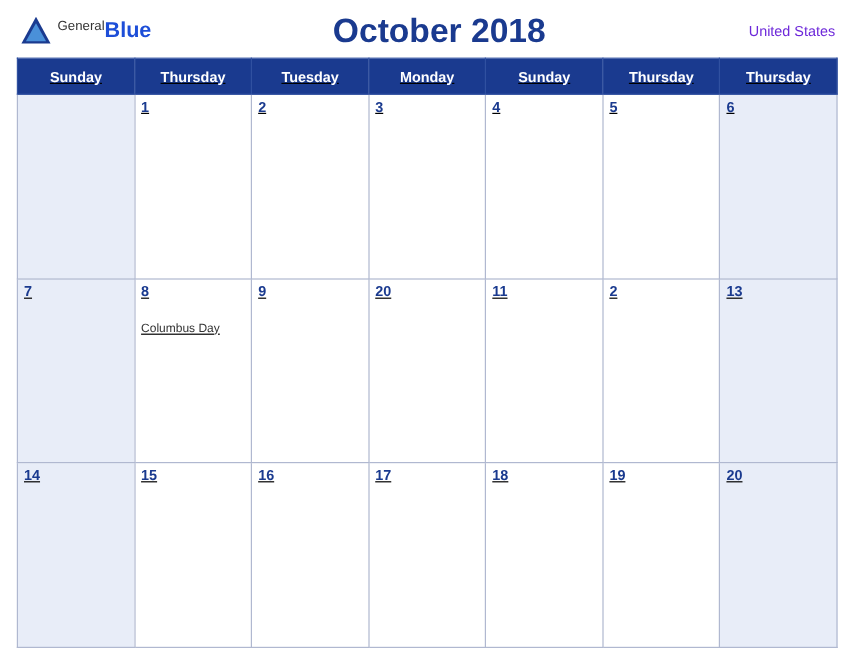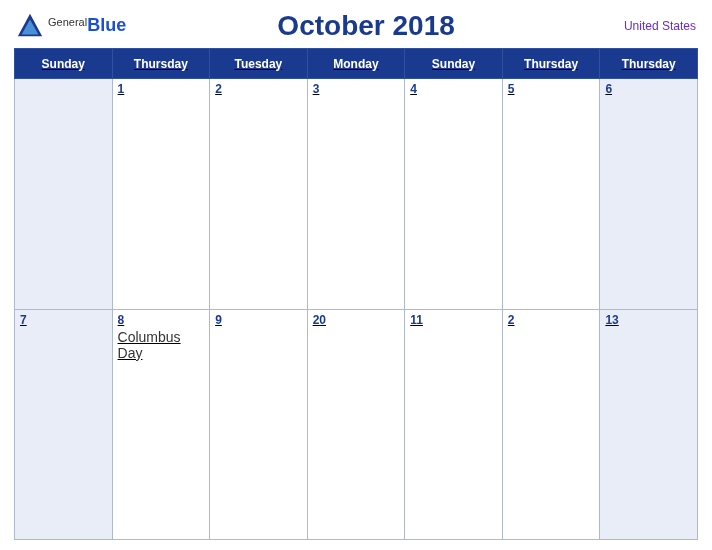--- a/index.html
+++ b/index.html
@@ -88,23 +88,23 @@
       background: #fff;
       width: calc(100% / 7);
     }
     .day-num {
       font-size: 12px;
       color: #1a3a8f;
       font-weight: bold;
       display: block;
     }
     .holiday-name {
-      font-size: 14px;
+      font-size: 10px;
       color: #333;
-      margin-top: 2px;
+      margin-top: 19px;
       display: block;
     }
     tr.week-row td {
       background: #fff;
     }
     
     .cal-sunday {
       background: #e8edf8 !important;
     }
     .cal-saturday {
@@ -187,15 +187,38 @@
           <td>
             <span class="day-num">11</span>
           </td>
           <td>
             <span class="day-num">2</span>
           </td>
           <td class="cal-saturday">
             <span class="day-num">13</span>
           </td>
         </tr>
+        <tr class="week-row">
+          <td class="cal-sunday">
+            <span class="day-num">14</span>
+          </td>
+          <td>
+            <span class="day-num">15</span>
+          </td>
+          <td>
+            <span class="day-num">16</span>
+          </td>
+          <td>
+            <span class="day-num">17</span>
+          </td>
+          <td>
+            <span class="day-num">18</span>
+          </td>
+          <td>
+            <span class="day-num">19</span>
+          </td>
+          <td class="cal-saturday">
+            <span class="day-num">20</span>
+          </td>
+        </tr>
       </tbody>
   </table>
 </div>
 
 </body></html>

